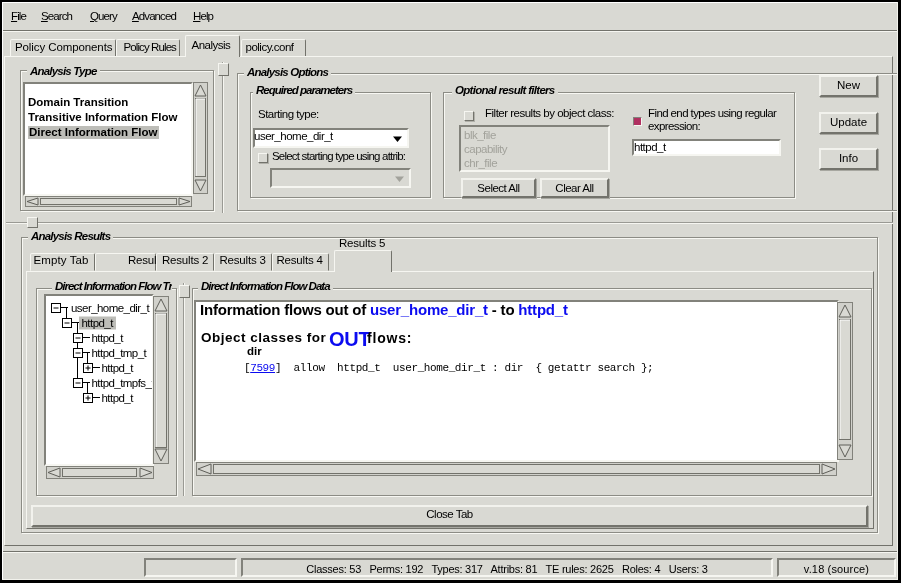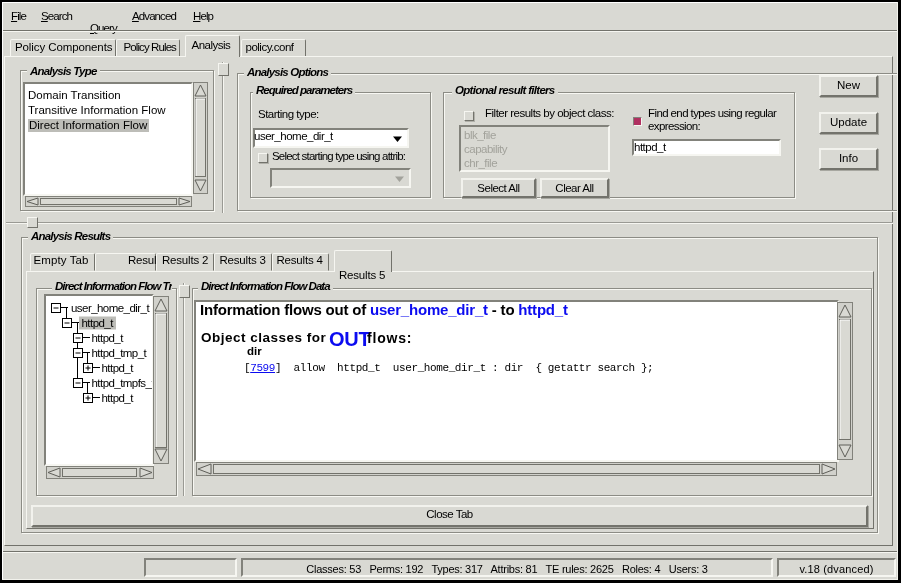--- a/index.html
+++ b/index.html
@@ -19,21 +19,21 @@
 .tabtxt{position:absolute;white-space:nowrap;letter-spacing:-0.5px;font-size:11.5px;}
 .mono{font-family:"Liberation Mono",monospace;}
 .dis{color:#a2a29b;}
 .cb{position:absolute;width:10px;height:10px;background:#d9d9d3;
   border:1px solid;border-color:#f6f6f1 #72726b #72726b #f6f6f1;box-shadow:1px 1px 0 #b0b0a9;}
 </style></head>
 <body>
 
 <span class="abs" style="left:11px;top:10px;letter-spacing:-0.9px;"><u>F</u>ile</span>
 <span class="abs" style="left:41px;top:10px;letter-spacing:-0.9px;"><u>S</u>earch</span>
-<span class="abs" style="left:90px;top:22px;letter-spacing:-0.9px;"><u>Q</u>uery</span>
+<span class="abs" style="left:90px;top:10px;letter-spacing:-0.9px;"><u>Q</u>uery</span>
 <span class="abs" style="left:132px;top:10px;letter-spacing:-0.9px;"><u>A</u>dvanced</span>
 <span class="abs" style="left:193px;top:10px;letter-spacing:-0.9px;"><u>H</u>elp</span>
 <div class="abs" style="left:2px;top:30px;width:896px;height:1px;background:#72726b;"></div>
 <div class="abs" style="left:2px;top:31px;width:896px;height:1px;background:#f6f6f1;"></div>
 
 <div class="tab" style="left:10px;top:39px;width:106px;height:18px;"></div>
 <span class="tabtxt" style="left:15px;top:40.5px;letter-spacing:-0.1px;">Policy Components</span>
 <div class="tab" style="left:116px;top:39px;width:64px;height:18px;"></div>
 <span class="tabtxt" style="left:123.5px;top:40.5px;letter-spacing:-0.9px;">Policy Rules</span>
 <div class="tab" style="left:241px;top:39px;width:65px;height:18px;"></div>
@@ -42,21 +42,21 @@
 <div class="abs raised" style="left:4px;top:56px;width:889px;height:490px;"></div>
 
 <div class="tab" style="left:185px;top:35px;width:55px;height:22px;border-bottom:0;background:#d9d9d3;"></div>
 <span class="tabtxt" style="left:191.5px;top:38.5px;">Analysis</span>
 
 <div class="abs groove" style="left:20px;top:70px;width:194px;height:141px;">
   <span class="glabel" style="left:6px;top:-6px;">Analysis Type</span>
 </div>
 <div class="abs sunken2" style="left:23px;top:82px;width:170px;height:114px;background:#fff;"></div>
 <div class="abs" style="left:25px;top:84px;width:166px;height:110px;background:#fff;overflow:hidden;">
-  <div style="padding:4px 0 0 3px;line-height:15px;letter-spacing:0px;">
+  <div style="padding:11px 0 0 3px;line-height:15px;letter-spacing:0px;font-weight:bold;">
     <div>Domain Transition</div>
     <div>Transitive Information Flow</div>
     <div><span style="background:#bdbdb8;padding:0 2px 1px 1px;">Direct Information Flow</span></div>
   </div>
 </div>
 <svg class="abs" style="left:193px;top:82px;" width="15" height="112">
   <rect x="0.5" y="0.5" width="14" height="111" fill="#d1d1cb" stroke="#82827b"></rect>
   <polygon points="7.5,3 13,14 2,14" fill="#d9d9d3" stroke="#5e5e58" stroke-width="1"></polygon>
   <rect x="2.5" y="16.5" width="10" height="78" fill="#d9d9d3" stroke="#72726b"></rect>
   <line x1="3" y1="17" x2="12" y2="17" stroke="#fff"></line>
@@ -135,21 +135,21 @@
 <span class="tabtxt" style="left:104px;top:253.5px;letter-spacing:-0.2px;padding-left:24px;">Results 1</span>
 <div class="tab" style="left:156px;top:253px;width:58px;height:18px;"></div>
 <span class="tabtxt" style="left:162px;top:253.5px;letter-spacing:-0.2px;">Results 2</span>
 <div class="tab" style="left:214px;top:253px;width:58px;height:18px;"></div>
 <span class="tabtxt" style="left:219.5px;top:253.5px;letter-spacing:-0.2px;">Results 3</span>
 <div class="tab" style="left:272px;top:253px;width:57px;height:18px;"></div>
 <span class="tabtxt" style="left:276.5px;top:253.5px;letter-spacing:-0.2px;">Results 4</span>
 
 <div class="abs raised" style="left:26px;top:271px;width:848px;height:258px;"></div>
 <div class="tab" style="left:334px;top:250px;width:58px;height:22px;border-bottom:0;background:#d9d9d3;"></div>
-<span class="tabtxt" style="left:339px;top:269px;letter-spacing:-0.2px;">Results 5</span>
+<span class="tabtxt" style="left:339px;top:237px;letter-spacing:-0.2px;">Results 5</span>
 
 <div class="abs groove" style="left:36px;top:288px;width:141px;height:208px;">
   <span class="glabel" style="left:15px;top:-9px;max-width:120px;overflow:hidden;letter-spacing:-1.0px;">Direct Information Flow Tree</span>
 </div>
 <div class="abs sunken2" style="left:44px;top:294px;width:110px;height:172px;"></div>
 <svg class="abs" style="left:46px;top:296px;background:#fff;" width="106" height="168">
   <g stroke="#000" stroke-width="1">
     <line x1="14.5" y1="11.5" x2="22" y2="11.5"></line>
     <line x1="20.5" y1="11.5" x2="20.5" y2="26.5"></line>
     <line x1="25" y1="26.5" x2="33" y2="26.5"></line>
@@ -241,21 +241,21 @@
 
 <div class="abs btn" style="left:31px;top:505px;width:837px;height:22px;padding-top:2px;line-height:11px;">Close Tab</div>
 
 <div class="abs" style="left:2px;top:551px;width:896px;height:1px;background:#72726b;"></div>
 <div class="abs" style="left:2px;top:552px;width:896px;height:1px;background:#f6f6f1;"></div>
 <div class="abs sunken2" style="left:144px;top:558px;width:93px;height:19px;background:#d9d9d3;"></div>
 <div class="abs sunken2" style="left:241px;top:558px;width:532px;height:19px;background:#d9d9d3;text-align:center;">
   <span style="font-size:11px;line-height:14px;letter-spacing:-0.25px;white-space:pre;position:relative;top:2px;">Classes: 53   Perms: 192   Types: 317   Attribs: 81   TE rules: 2625   Roles: 4   Users: 3</span>
 </div>
 <div class="abs sunken2" style="left:777px;top:558px;width:119px;height:19px;background:#d9d9d3;text-align:center;">
-  <span style="font-size:11px;line-height:14px;letter-spacing:0.15px;position:relative;top:2px;">v.18 (dvanced)</span>
+  <span style="font-size:11px;line-height:14px;letter-spacing:0.15px;position:relative;top:2px;">v.18 (source)</span>
 </div>
 
 <div class="abs" style="left:0;top:0;width:901px;height:2px;background:#000;"></div>
 <div class="abs" style="left:0;top:0;width:2px;height:583px;background:#000;"></div>
 <div class="abs" style="left:2px;top:2px;width:896px;height:1px;background:#fff;"></div>
 <div class="abs" style="left:2px;top:2px;width:1px;height:578px;background:#fff;"></div>
 <div class="abs" style="left:897px;top:2px;width:1px;height:579px;background:#f2f2ec;"></div>
 <div class="abs" style="left:898px;top:0;width:3px;height:583px;background:#000;"></div>
 <div class="abs" style="left:2px;top:579px;width:896px;height:1px;background:#f2f2ec;"></div>
 <div class="abs" style="left:0;top:580px;width:901px;height:3px;background:#000;"></div>

